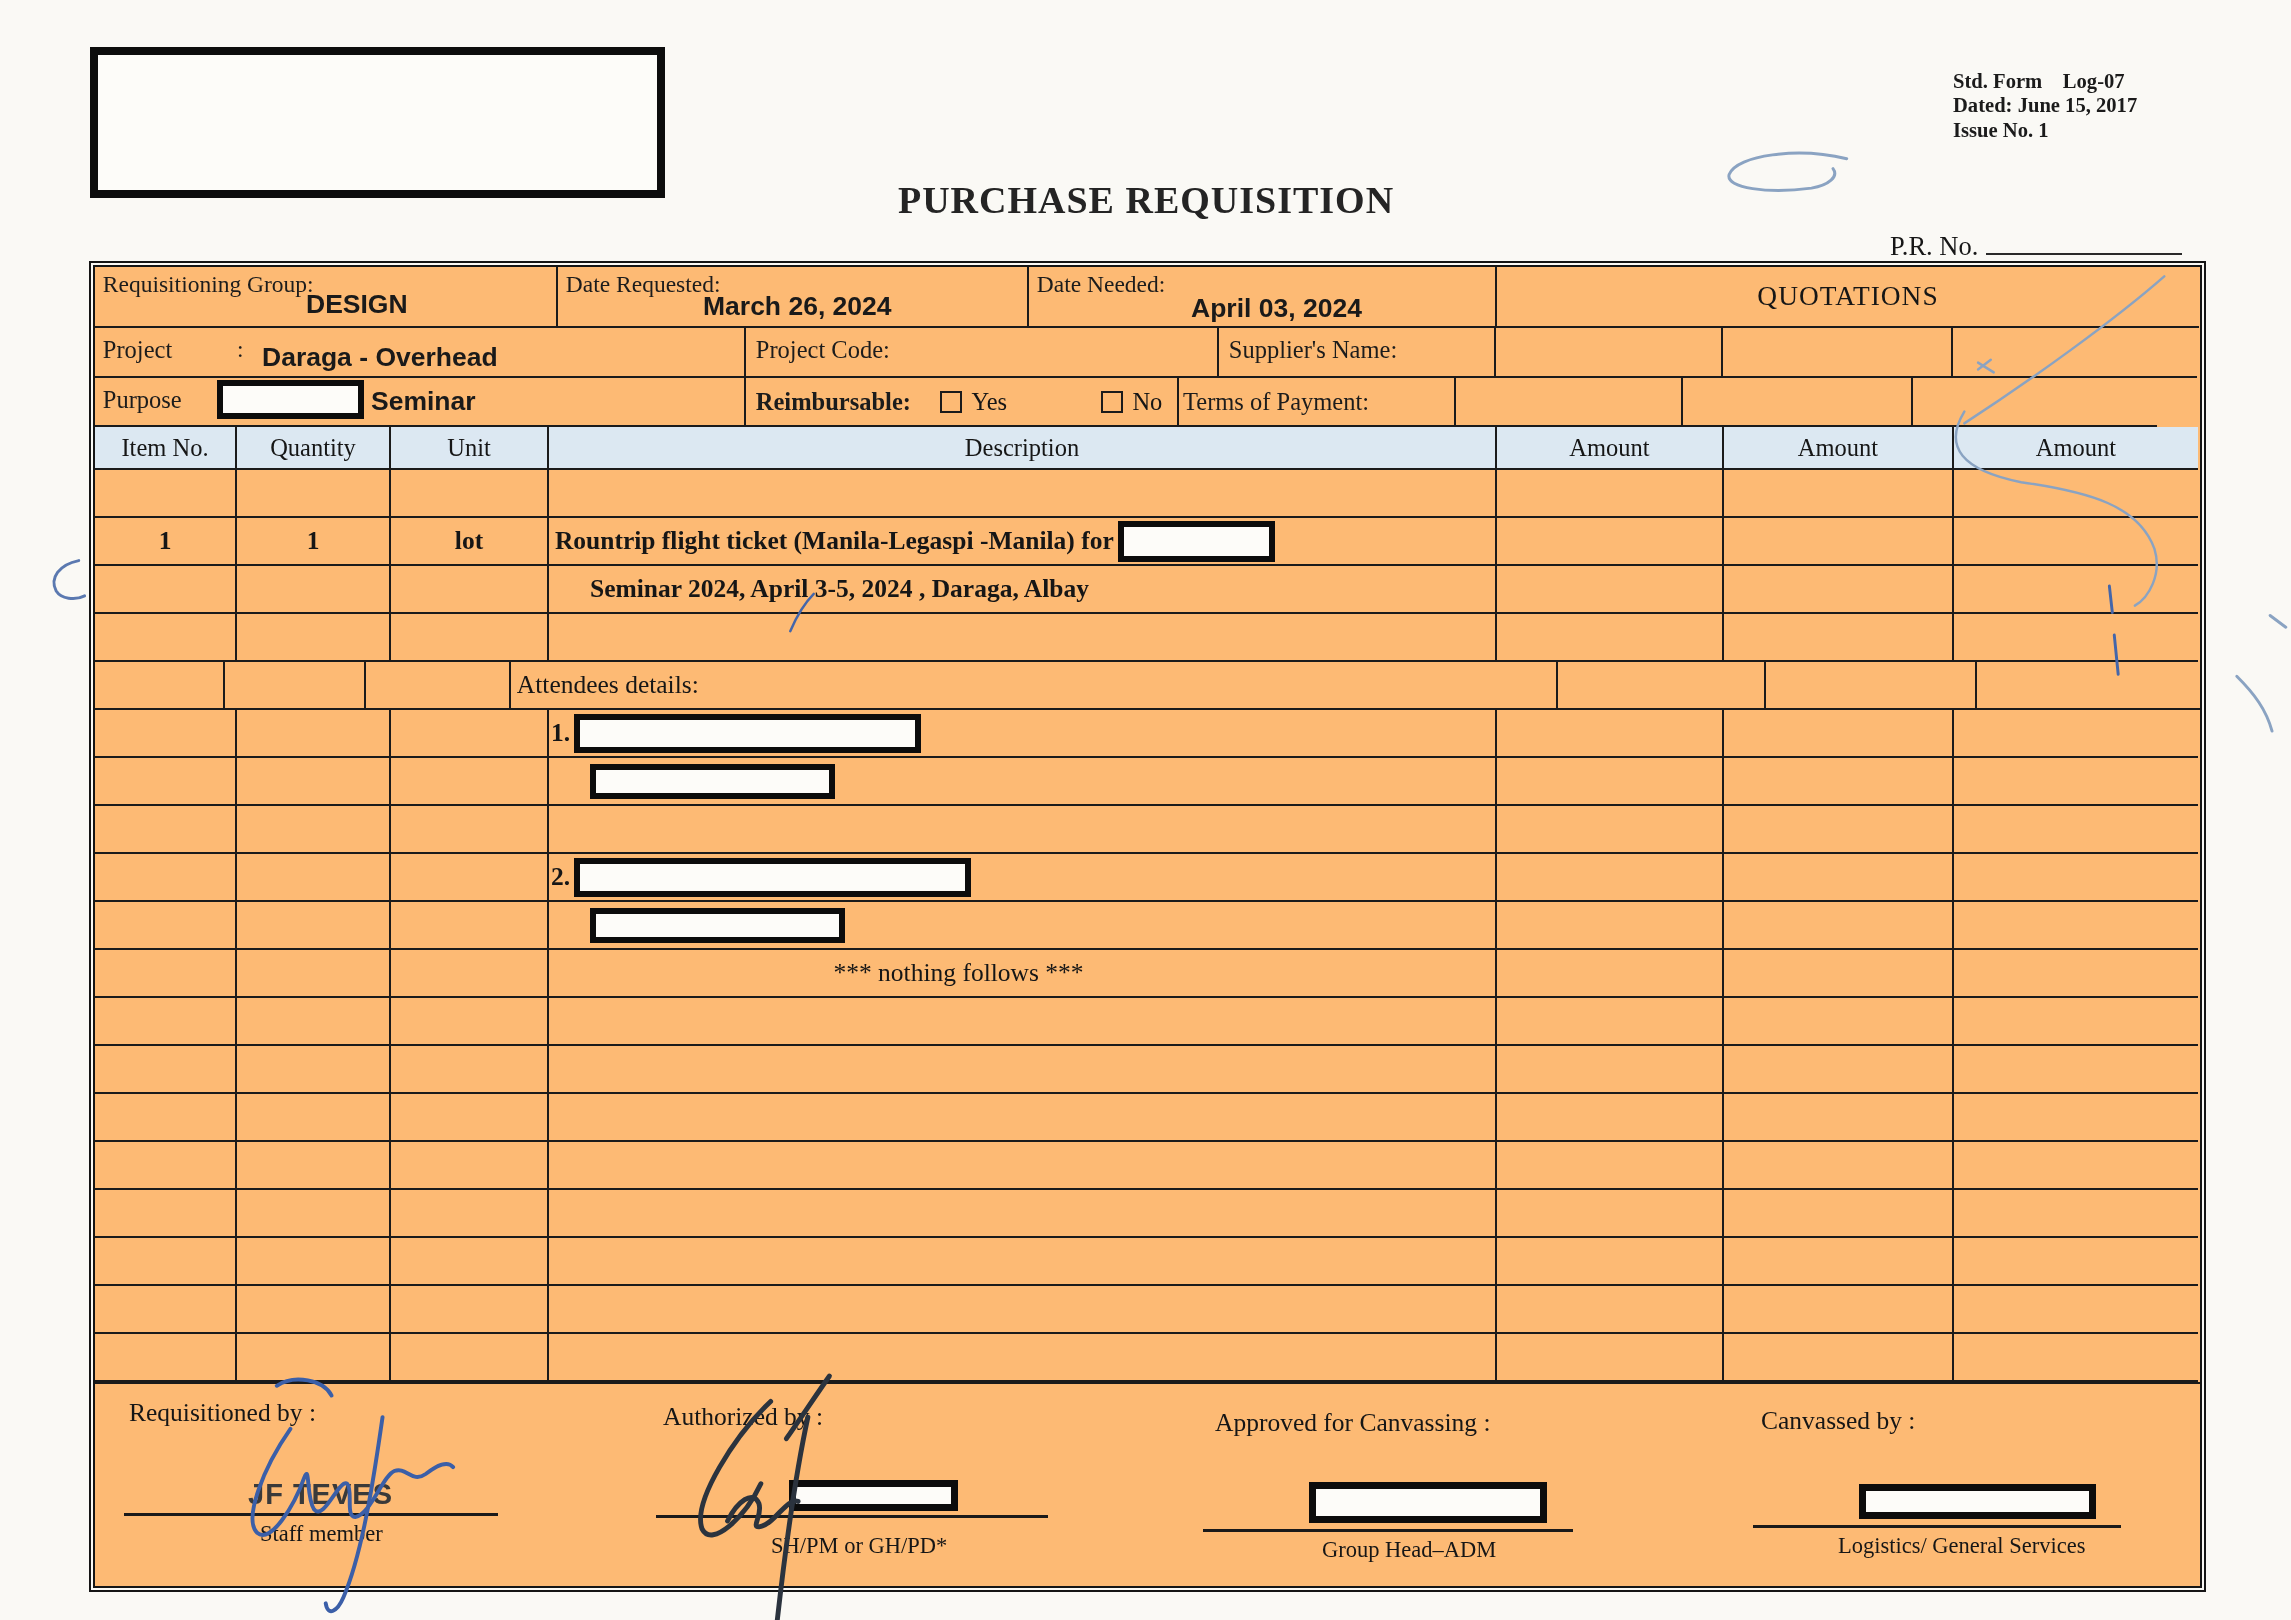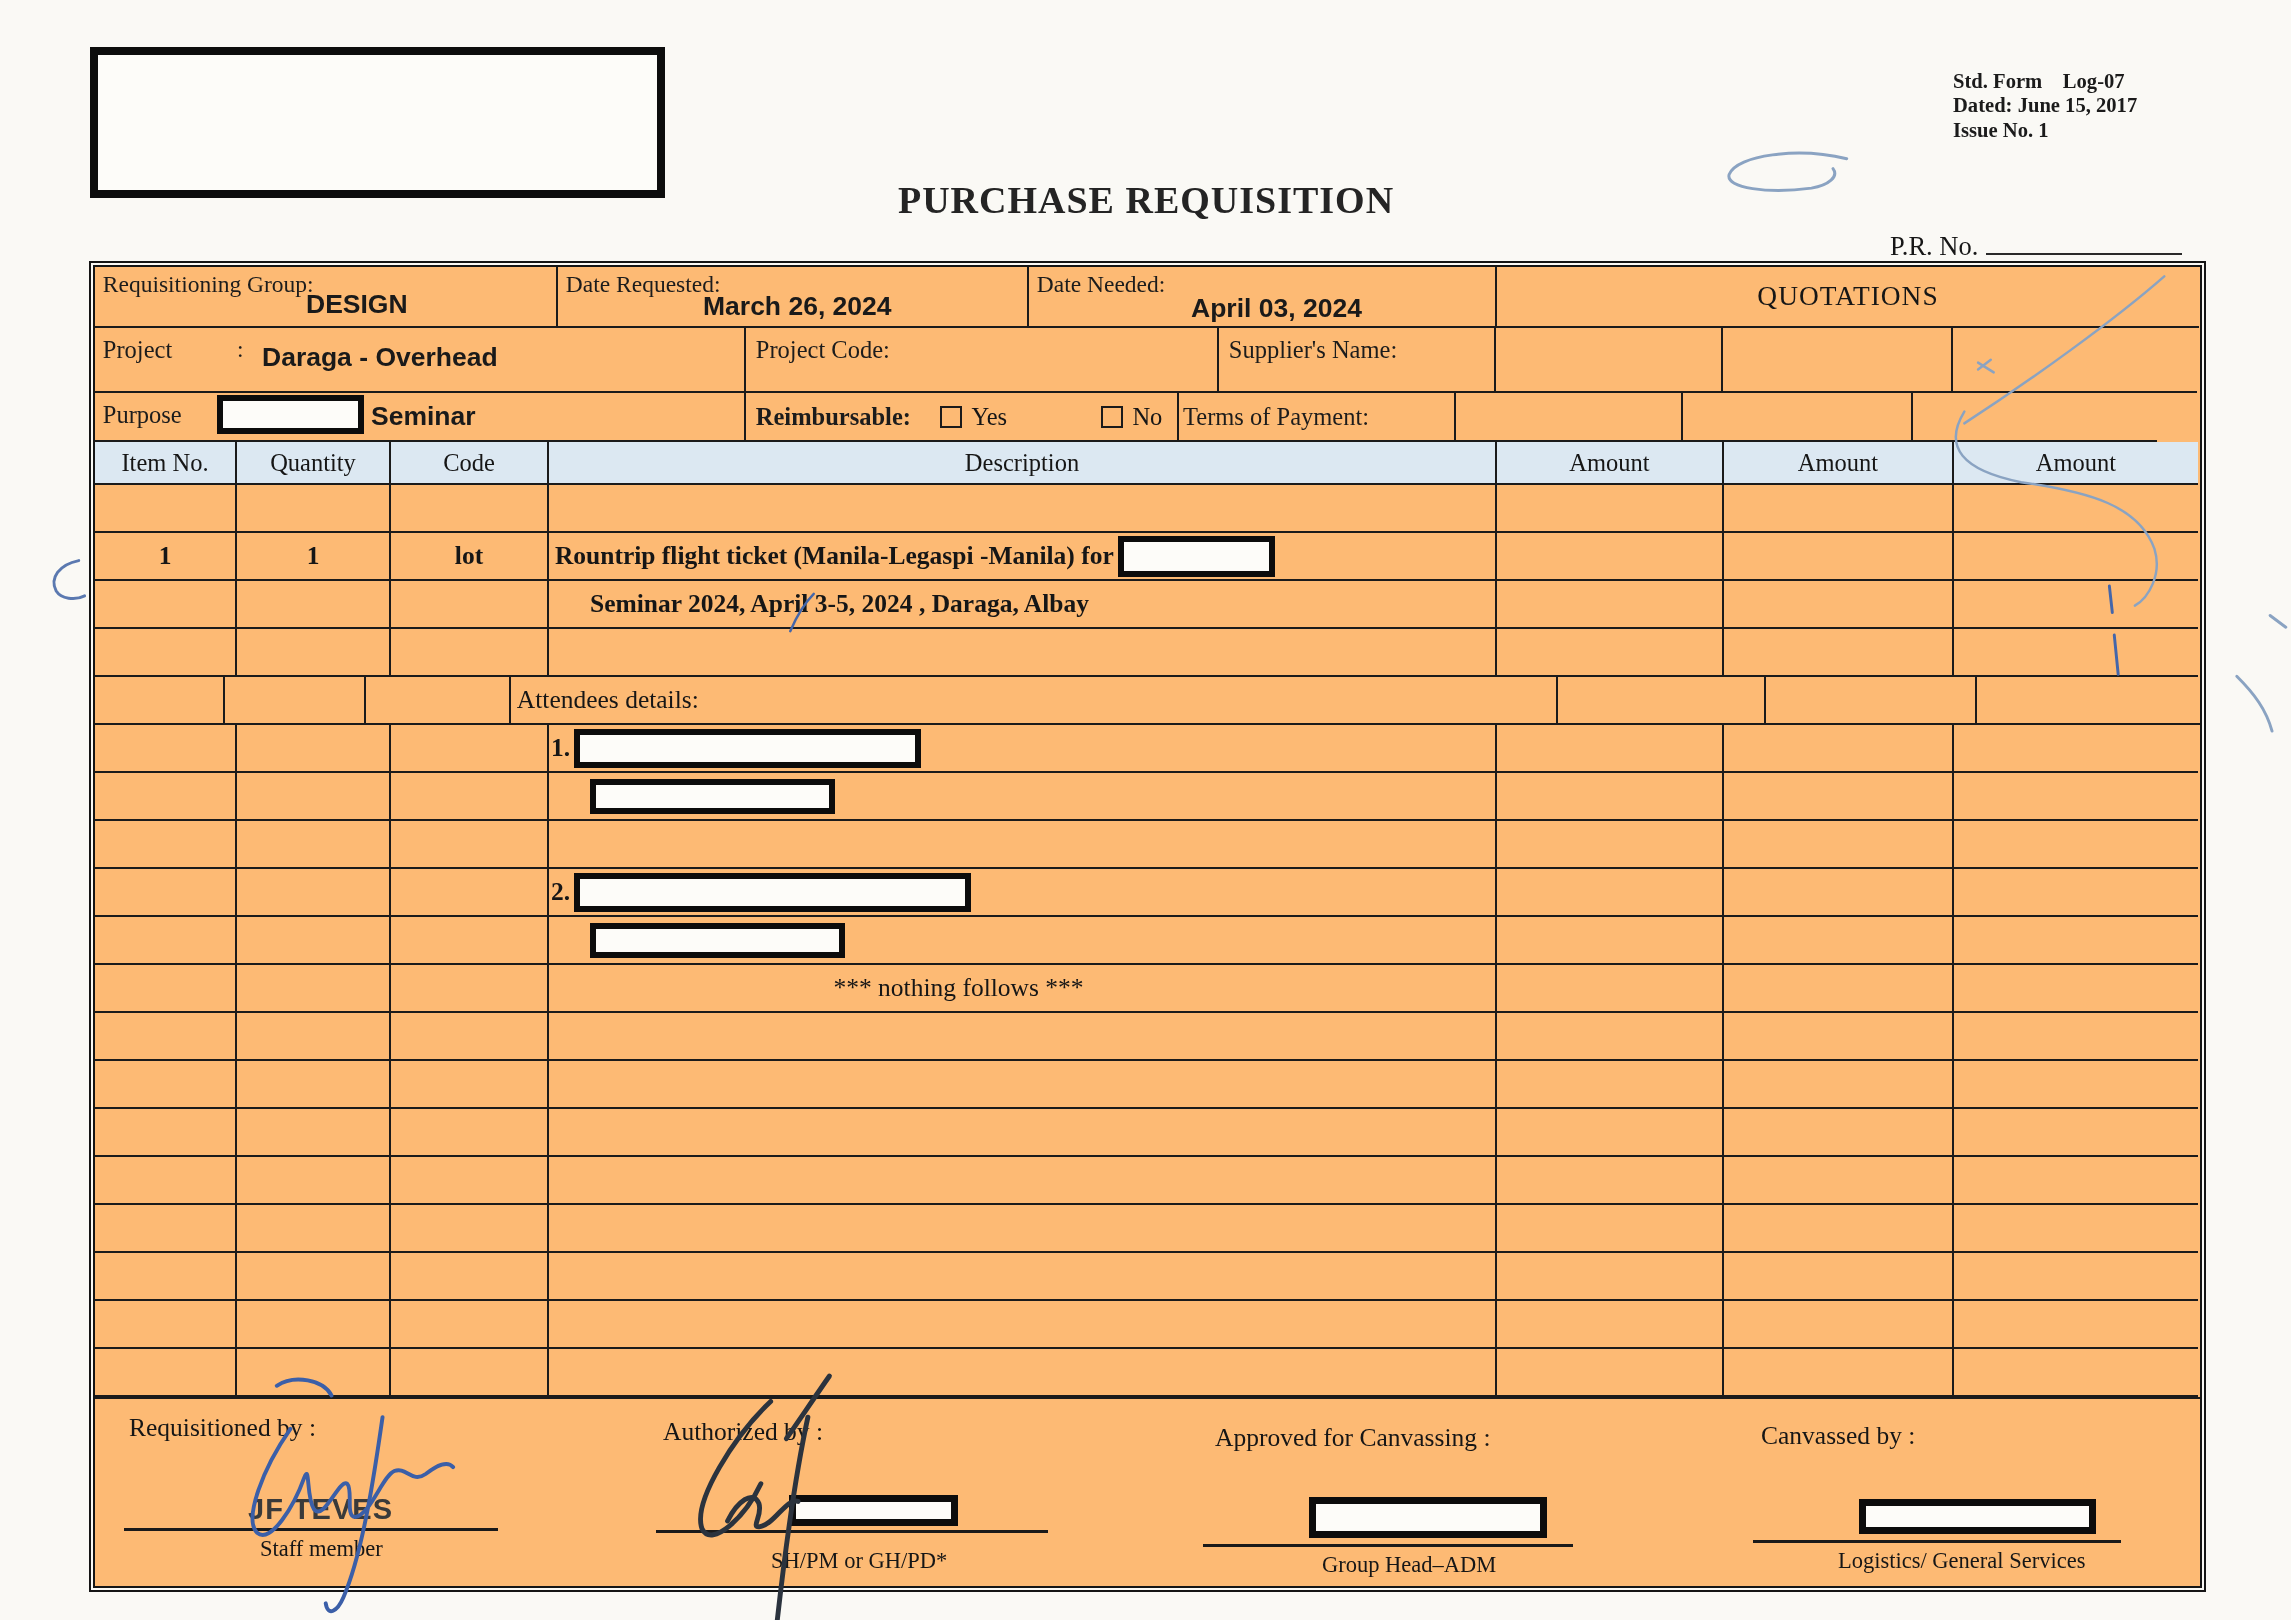--- a/index.html
+++ b/index.html
@@ -86,21 +86,21 @@
     </div>
     <div class="cell hb" style="width:468px;">
       <span class="label" style="position:absolute;left:7.8px;top:3.9px;">Date Needed:</span>
       <span class="val" style="position:absolute;left:162px;top:25.5px;">April 03, 2024</span>
     </div>
     <div class="cell hb" style="width:702px;display:flex;align-items:center;justify-content:center;font-size:27.4px;letter-spacing:1px;">
       <span>QUOTATIONS</span>
     </div>
   </div>
 
-  <div class="row" style="height:65px;">
+  <div class="row" style="height:50px;">
     <div class="cell hb" style="width:651px;">
       <span class="label" style="position:absolute;left:7.8px;top:7.8px;font-size:24.5px;">Project</span>
       <span class="label" style="position:absolute;left:142px;top:7.8px;">:</span>
       <span class="val" style="position:absolute;left:167px;top:13.7px;">Daraga - Overhead</span>
     </div>
     <div class="cell hb" style="width:473px;">
       <span class="label" style="position:absolute;left:9.8px;top:7.8px;font-size:24.5px;">Project Code:</span>
     </div>
     <div class="cell hb" style="width:277px;">
       <span class="label" style="position:absolute;left:9.8px;top:7.8px;font-size:24.5px;">Supplier's Name:</span>
@@ -125,21 +125,21 @@
       <span class="label" style="position:absolute;left:4px;top:9.8px;font-size:24.5px;">Terms of Payment:</span>
     </div>
     <div class="cell hb" style="width:227px;"></div>
     <div class="cell hb" style="width:230px;"></div>
     <div class="cell hb" style="width:244px;"></div>
   </div>
 
   <div class="row thead" style="height:43px;" id="thead">
       <div class="cell" style="width: 142px;">Item No.</div>
       <div class="cell" style="width: 154px;">Quantity</div>
-      <div class="cell" style="width: 158px;">Code</div>
+      <div class="cell" style="width: 158px;">Unit</div>
       <div class="cell" style="width: 948px;">Description</div>
       <div class="cell" style="width: 227px;">Amount</div>
       <div class="cell" style="width: 230px;">Amount</div>
       <div class="cell" style="width: 244px;">Amount</div>
     </div>
 
   <div id="tbody">
       <div class="row body-row" style="height: 48px;">
         <div class="cell ctr" style="width: 142px;"></div>
         <div class="cell ctr" style="width: 154px;"></div>

